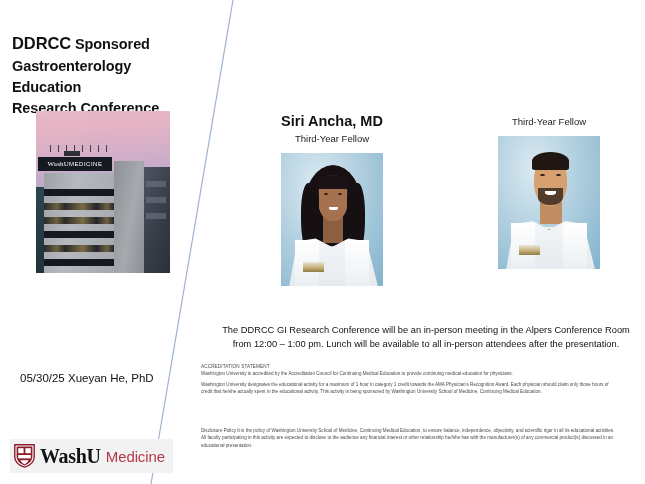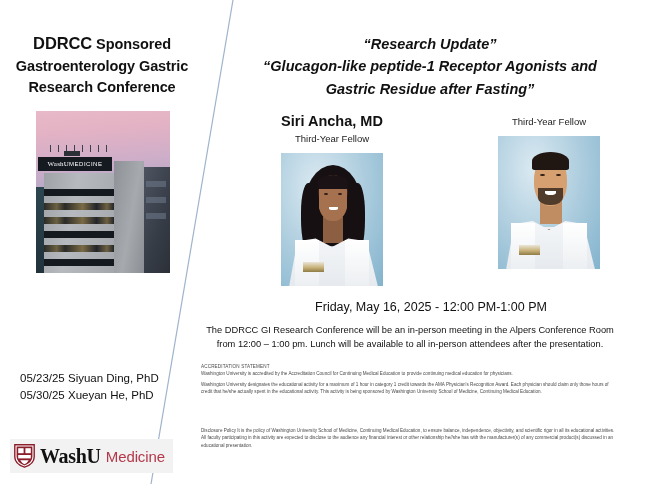--- a/index.html
+++ b/index.html
@@ -29,23 +29,23 @@
 
   
   .left-col {
     position: absolute;
     left: 0; top: 0;
     width: 205px;
     height: 484px;
   }
   .dept-heading {
     position: absolute;
-    left: 6px; top: 32px;
+    left: 12px; top: 32px;
     width: 192px;
-    text-align: center;
+    text-align: left;
     font-size: 14.5px;
     font-weight: bold;
     line-height: 1.45;
     color: #111;
     letter-spacing: -0.1px;
   }
   .dept-heading .ddrcc {
     font-size: 16.5px;
     font-weight: bold;
   }
@@ -216,21 +216,21 @@
   .event-datetime {
     position: absolute;
     left: 225px; top: 300px;
     width: 412px;
     text-align: center;
     font-size: 12.5px;
     color: #111;
   }
   .event-desc {
     position: absolute;
-    left: 200px; top: 324px;
+    left: 216px; top: 324px;
     width: 420px;
     text-align: center;
     font-size: 9.3px;
     line-height: 1.5;
     color: #111;
   }
 
   .fineprint {
     position: absolute;
     left: 201px;
@@ -251,21 +251,21 @@
 <div id="poster">
 
   <svg class="divider-svg" viewBox="0 0 645 484">
     <line x1="233" y1="0" x2="151" y2="484" stroke="#9fb4cc" stroke-width="1.2"></line>
   </svg>
 
   <div class="left-col">
 
     <div class="dept-heading">
       <span class="ddrcc">DDRCC</span><span> Sponsored</span><br>
-      <span>Gastroenterology Gastric</span><br>
+      <span>Gastroenterology Education</span><br>
       <span>Research Conference</span>
     </div>
 
     <div class="building-photo">
       <div class="bp-sky"></div>
       <div class="bp-leftbldg"></div>
       <div class="bp-rightdark">
         <div class="band" style="top:14px"></div>
         <div class="band" style="top:30px"></div>
         <div class="band" style="top:46px"></div>
@@ -287,43 +287,37 @@
         <div class="fl" style="top:58px"></div>
         <div class="fl lit" style="top:72px"></div>
         <div class="fl" style="top:86px"></div>
       </div>
       <div class="bp-sign">
         <b>WashU</b><span class="med">MEDICINE</span>
       </div>
     </div>
 
     <div class="upcoming-list">
-      <div>05/23/25 Siyuan Ding, PhD</div>
       <div>05/30/25 Xueyan He, PhD</div>
     </div>
 
     <div class="washu-logo">
       <svg class="shield" viewBox="0 0 21 24">
         <path d="M0.8 0.8 H20.2 V13 Q20.2 20 10.5 23.2 Q0.8 20 0.8 13 Z" fill="#ffffff" stroke="#8c1d2b" stroke-width="1.4"></path>
         <path d="M2.6 2.6 H18.4 V12.8 Q18.4 18.6 10.5 21.4 Q2.6 18.6 2.6 12.8 Z" fill="#8c1d2b"></path>
         <path d="M4.2 4.2 H9.6 V9.2 H4.2 Z" fill="#ffffff"></path>
         <path d="M11.4 4.2 H16.8 V9.2 H11.4 Z" fill="#ffffff"></path>
         <path d="M4.2 11 H16.8 V14.4 H4.2 Z" fill="#ffffff"></path>
         <path d="M6.2 16.2 H14.8 Q13 19.2 10.5 20.2 Q8 19.2 6.2 16.2 Z" fill="#ffffff"></path>
       </svg>
       <span class="logo-washu">WashU</span>
       <span class="logo-medicine">Medicine</span>
     </div>
   </div>
 
-  <div class="talk-title">
-    <div>“Research Update”</div>
-    <div>“Glucagon-like peptide-1 Receptor Agonists and</div>
-    <div>Gastric Residue after Fasting”</div>
-  </div>
 
   <div class="presenters">
 
     <div class="presenter">
       <div class="presenter-name">Siri Ancha, MD</div>
       <div class="presenter-role">Third-Year Fellow</div>
       <div class="headshot">
         <div class="hs-bg"></div>
         <div class="hs-hair" style="left:22px; top:12px; width:60px; height:92px; background:#171013;"></div>
         <div class="hs-neck" style="left:42px; top:64px; width:20px; height:26px; background:#8d5f42;"></div>
@@ -356,21 +350,20 @@
         <div class="hs-shirt" style="left:38px; bottom:0; width:28px; height:42px; background:#f0f0ee;"></div>
         <div class="hs-tie" style="left:47px; bottom:0; width:9px; height:40px; background:#4a4a46;"></div>
         <div class="hs-coat"></div>
         <div class="hs-lapel-l" style="left:13px;"></div>
         <div class="hs-lapel-r" style="left:65px;"></div>
         <div class="hs-badge" style="left:21px; bottom:14px;"></div>
       </div>
     </div>
   </div>
 
-  <div class="event-datetime">Friday, May 16, 2025 - 12:00 PM-1:00 PM</div>
   <div class="event-desc">The DDRCC GI Research Conference will be an in-person meeting in the Alpers Conference Room from 12:00 – 1:00 pm. Lunch will be available to all in-person attendees after the presentation.</div>
 
   <div class="fineprint accred-block">
     <div class="accred-heading">ACCREDITATION STATEMENT</div>
     <div>Washington University is accredited by the Accreditation Council for Continuing Medical Education to provide continuing medical education for physicians.</div>
     <div class="accred-p">Washington University designates the educational activity for a maximum of 1 hour in category 1 credit towards the AMA Physician's Recognition Award. Each physician should claim only those hours of credit that he/she actually spent in the educational activity.  This activity is being sponsored by Washington University School of Medicine, Continuing Medical Education.</div>
   </div>
 
   <div class="fineprint disclosure-block">
     <div>Disclosure Policy It is the policy of Washington University School of Medicine, Continuing Medical Education, to ensure balance, independence, objectivity, and scientific rigor in all its educational activities. All faculty participating in this activity are expected to disclose to the audience any financial interest or other relationship he//she has with the manufacturer(s) of any commercial product(s) discussed in an educational presentation.</div>

